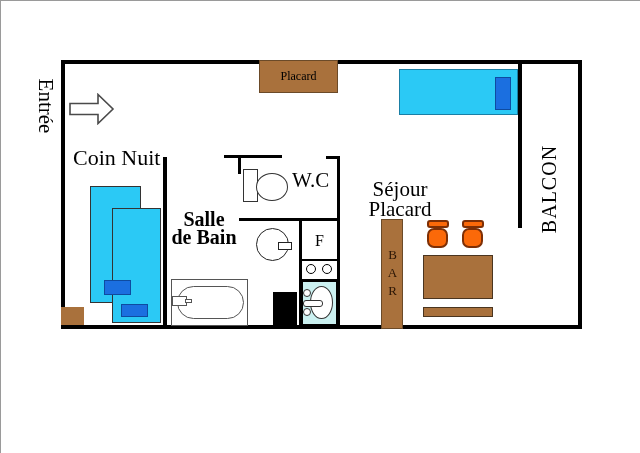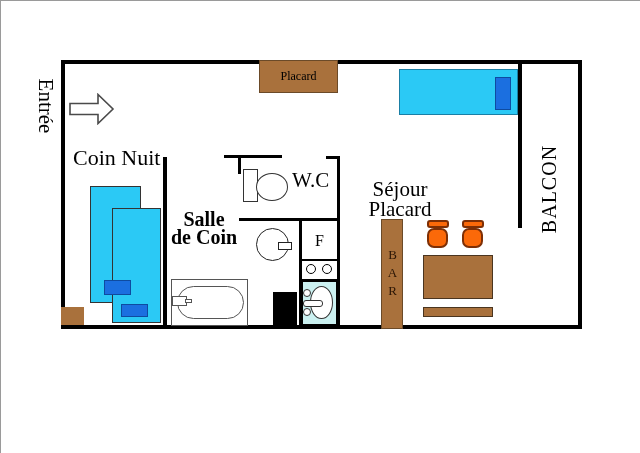--- a/index.html
+++ b/index.html
@@ -93,21 +93,21 @@
 
   <div class="furn wood" style="left:422px;top:254px;width:70px;height:44px;border:1px solid #4a3520;"></div>
   <div class="furn wood" style="left:422px;top:306px;width:70px;height:10px;border:1px solid #4a3520;"></div>
 
   <div class="label rot-cw" style="left:16px;top:93px;width:58px;height:24px;text-align:center;font-size:21px;">Entrée</div>
 
   <div class="label" style="left:72px;top:144px;font-size:22px;">Coin Nuit</div>
 
   <div class="label" style="left:169px;top:209px;width:68px;text-align:center;font-size:20px;line-height:18px;font-weight:bold;">
     <span>Salle</span><br>
-    <span>de Coin</span>
+    <span>de Bain</span>
   </div>
 
   <div class="label" style="left:291px;top:167px;font-size:21px;">W.C</div>
 
   <div class="label" style="left:362px;top:135px;width:74px;text-align:center;font-size:21px;line-height:20px;margin-top:43px;">
     <span>Séjour</span><br>
     <span>Placard</span>
   </div>
 
   <div class="label rot-ccw" style="left:504px;top:176px;width:90px;height:24px;text-align:center;font-size:20px;letter-spacing:1px;">BALCON</div>

